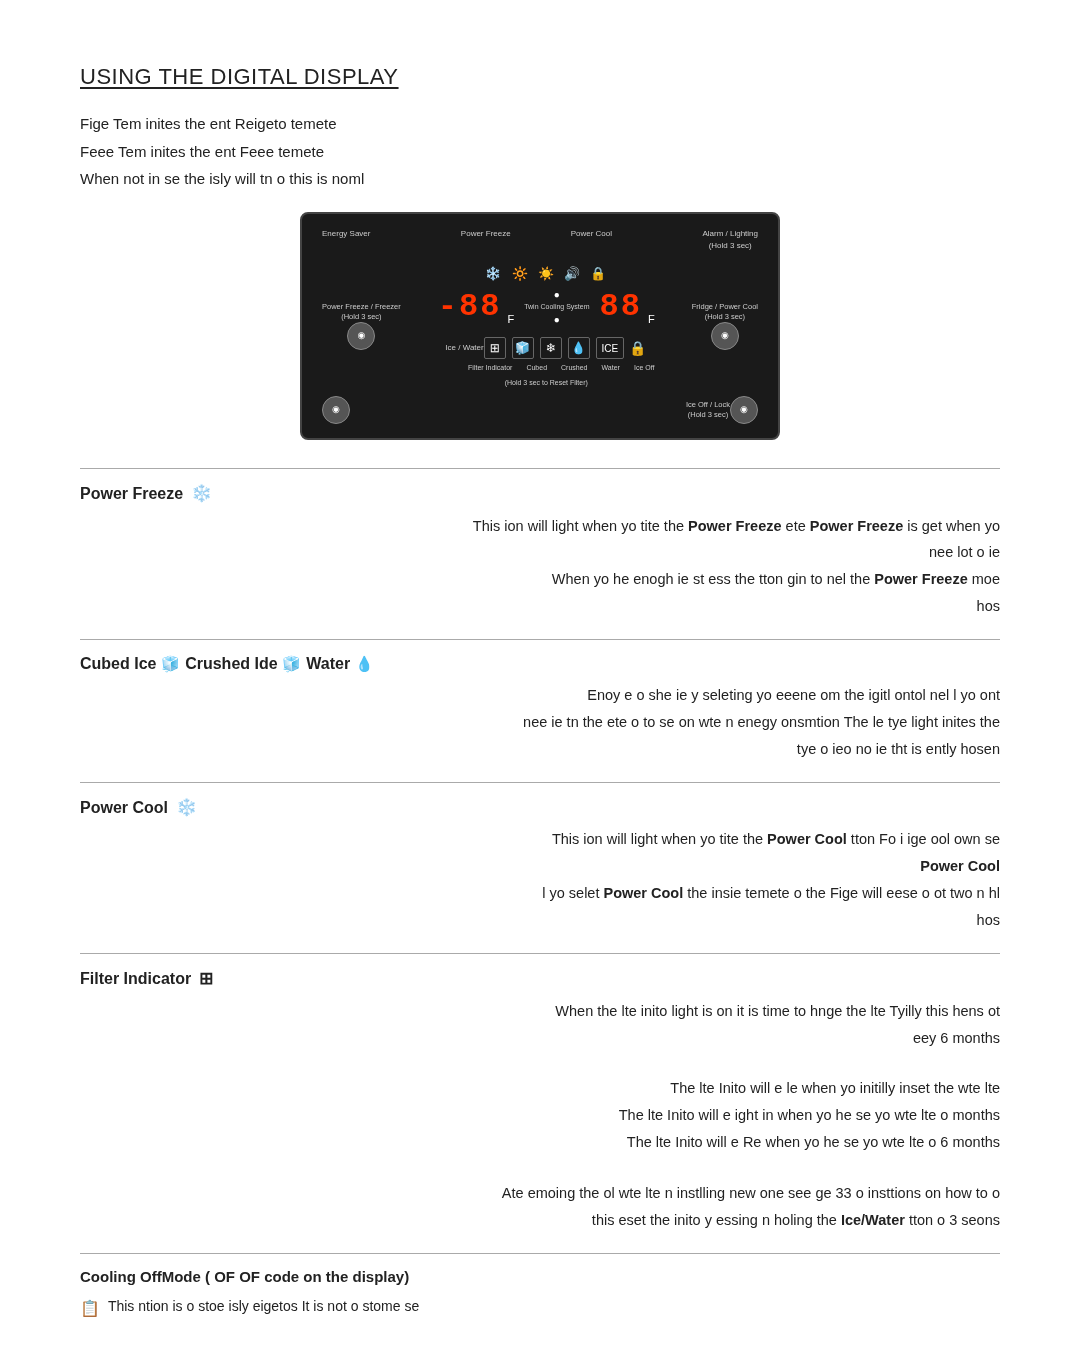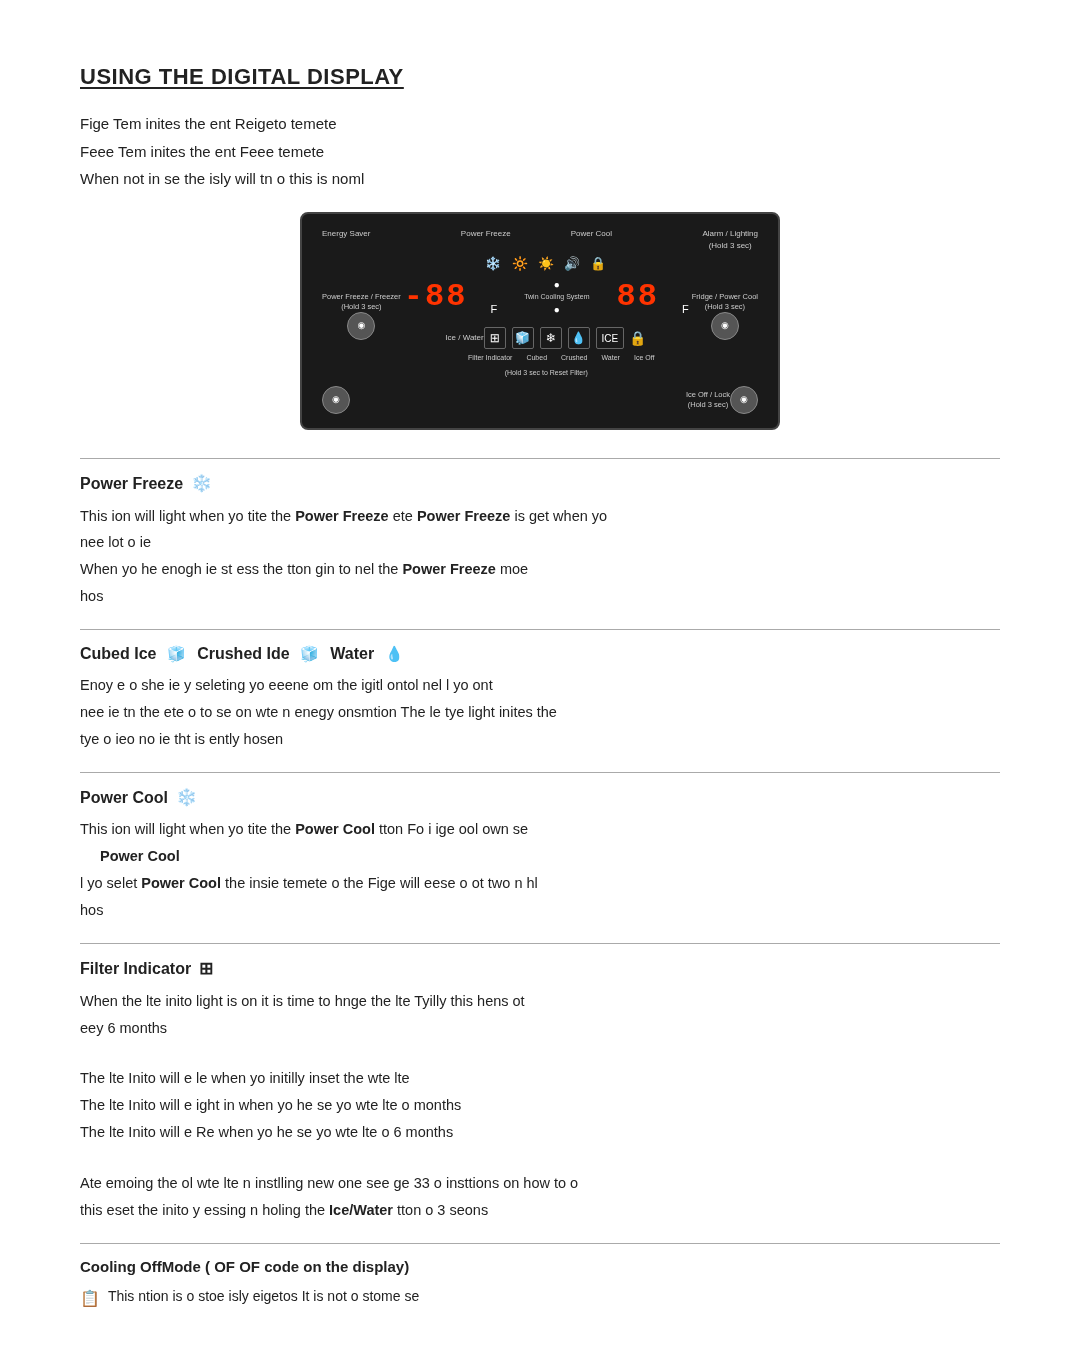--- a/index.html
+++ b/index.html
@@ -10,21 +10,21 @@
       width: 1080px;
       min-height: 1347px;
       padding: 60px 80px 60px 80px;
       color: #222222;
       font-size: 15px;
       line-height: 1.5;
     }
 
     .page-title {
       font-size: 22px;
-      font-weight: 700;
+      font-weight: 400;
       text-decoration: underline;
       text-underline-offset: 3px;
       margin-bottom: 18px;
       letter-spacing: 0.5px;
     }
 
     .subtitle-block {
       margin-bottom: 18px;
       line-height: 1.7;
       font-size: 15px;
@@ -49,21 +49,21 @@
       width: 480px;
       position: relative;
       color: #fff;
     }
 
     .panel-top-labels {
       display: flex;
       justify-content: space-between;
       font-size: 8px;
       color: #ccc;
-      margin-bottom: 2px;
+      margin-bottom: 12px;
     }
 
     .panel-top-labels .left-label,
     .panel-top-labels .right-label {
       font-size: 8px;
       text-align: center;
     }
 
     .panel-top-labels .center-labels {
       display: flex;
@@ -106,21 +106,21 @@
     }
 
     .panel-icon {
       font-size: 13px;
       color: #fff;
     }
 
     .panel-display-digits {
       display: flex;
       align-items: center;
-      gap: 23px;
+      gap: 6px;
       flex: 1;
       justify-content: center;
     }
 
     .digit-display {
       font-size: 32px;
       font-weight: bold;
       color: #ff3300;
       font-family: 'Courier New', monospace;
       letter-spacing: 2px;
@@ -213,33 +213,34 @@
     }
 
     .section-body {
       font-size: 14.5px;
       line-height: 1.65;
       color: #222;
     }
 
     .section-body p {
       margin-bottom: 3px;
+      text-align: right;
     }
 
     .bold-text {
       font-weight: bold;
     }
 
     
     .ice-water-title {
       font-size: 16px;
       font-weight: bold;
       display: flex;
       align-items: center;
-      gap: 11px;
+      gap: 5px;
       margin-bottom: 8px;
     }
 
     .ice-water-title .icon-sym {
       font-size: 15px;
     }
 
     
     .cooling-off-title {
       font-size: 15px;

